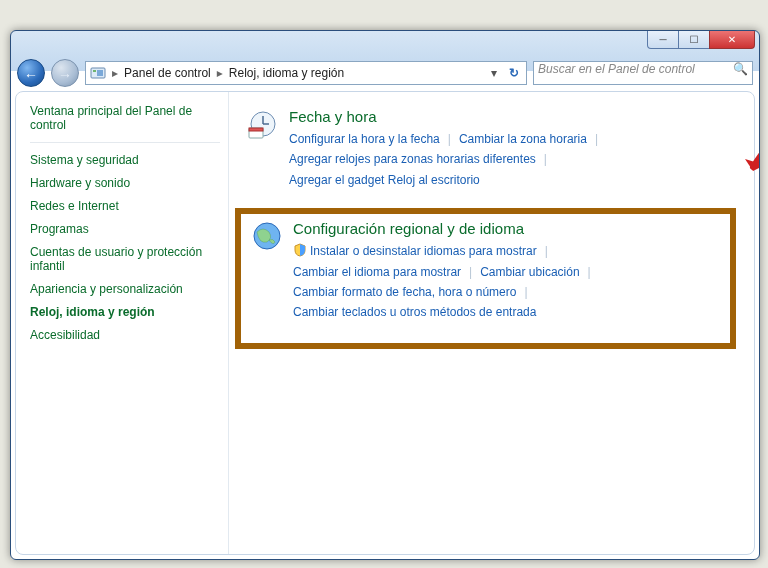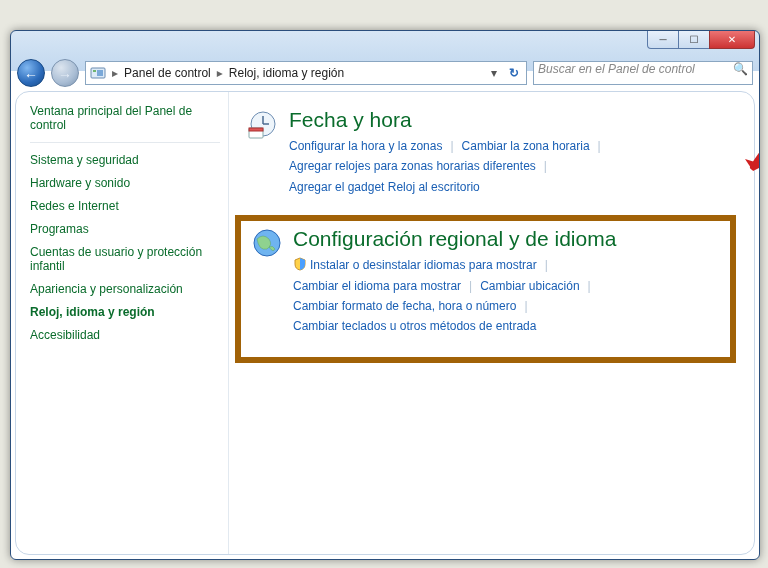--- a/index.html
+++ b/index.html
@@ -19,30 +19,30 @@
   .addrbar{flex:1;height:22px;background:#fff;border:1px solid #8aa6c1;display:flex;align-items:center;padding:0 4px;gap:4px}
   .addrbar .crumb{color:#222}
   .addrbar .sep{color:#666;margin:0 2px}
   .addrbar .spacer{flex:1}
   .addricon{width:16px;height:16px;display:inline-flex;align-items:center;justify-content:center;color:#2a69b8}
   .dd{width:16px;text-align:center;color:#555}
   .refresh{width:16px;text-align:center;color:#2a69b8;font-weight:bold}
   .searchbox{width:210px;height:22px;background:#fff;border:1px solid #8aa6c1;display:flex;padding:0 4px;color:#888;font-style:italic;justify-content:space-between}
   .searchbox .mag{color:#2a69b8;font-style:normal}
   
-  .body{position:absolute;top:60px;bottom:4px;left:4px;right:4px;display:flex;background:#fff;border:1px solid #c7d6e7;border-radius:14px}
+  .body{position:absolute;top:60px;bottom:4px;left:4px;right:4px;display:flex;background:#fff;border:1px solid #c7d6e7;border-radius:8px}
   .sidebar{width:190px;border-right:1px solid #e2e9f0;padding:12px 8px 12px 14px}
   .sidetitle{color:#0a6c2c;font-size:12px}
   .sidelink{color:#0a6c2c;margin:9px 0;cursor:pointer}
   .sidelink.bold{font-weight:bold;color:#0a6c2c}
   .divider{border-top:1px solid #e4e9ee;margin:10px 0}
   .main{flex:1;padding:16px 18px;position:relative}
   .section{display:flex;gap:10px;margin-bottom:18px}
   .secicon{width:32px;height:32px;flex:none}
-  .sectitle{color:#0a6c2c;font-size:21px;margin-bottom:4px}
+  .sectitle{color:#0a6c2c;font-size:15px;margin-bottom:4px}
   .linkrow{display:flex;flex-wrap:wrap;gap:0;align-items:center;line-height:1.7}
   .tasklink{color:#1a5fb4;cursor:pointer}
   .sepbar{color:#b7c6d6;margin:0 8px}
   .shield{width:14px;height:14px;display:inline-block;margin-right:3px;vertical-align:-2px}
   .highlight{border:6px solid #a16207;padding:6px 10px 20px;margin-left:-12px}
   
   .redarrow{position:absolute;right:-42px;top:78px;pointer-events:none}
   
   .clockicon circle{fill:#eef5fb;stroke:#6b8bb0}
   .clockicon line{stroke:#4a6a90;stroke-width:1.5}
@@ -113,21 +113,21 @@
             <circle cx="16" cy="16" r="12"></circle>
               <line x1="16" y1="16" x2="16" y2="8"></line>
               <line x1="16" y1="16" x2="22" y2="16"></line>
             <rect x="2" y="20" width="14" height="10" rx="1" fill="#fff" stroke="#8aa"></rect>
               <rect x="2" y="20" width="14" height="3" fill="#d55" stroke="#a33"></rect>
           </svg>
         </div>
         <div>
           <div class="sectitle">Fecha y hora</div>
           <div class="linkrow">
-            <span class="tasklink">Configurar la hora y la zonas</span>
+            <span class="tasklink">Configurar la hora y la fecha</span>
             <span class="sepbar">|</span>
             <span class="tasklink">Cambiar la zona horaria</span>
             <span class="sepbar">|</span>
             <span class="tasklink">Agregar relojes para zonas horarias diferentes</span>
             <span class="sepbar">|</span>
             <span class="tasklink">Agregar el gadget Reloj al escritorio</span>
           </div>
         </div>
       </div>
 

